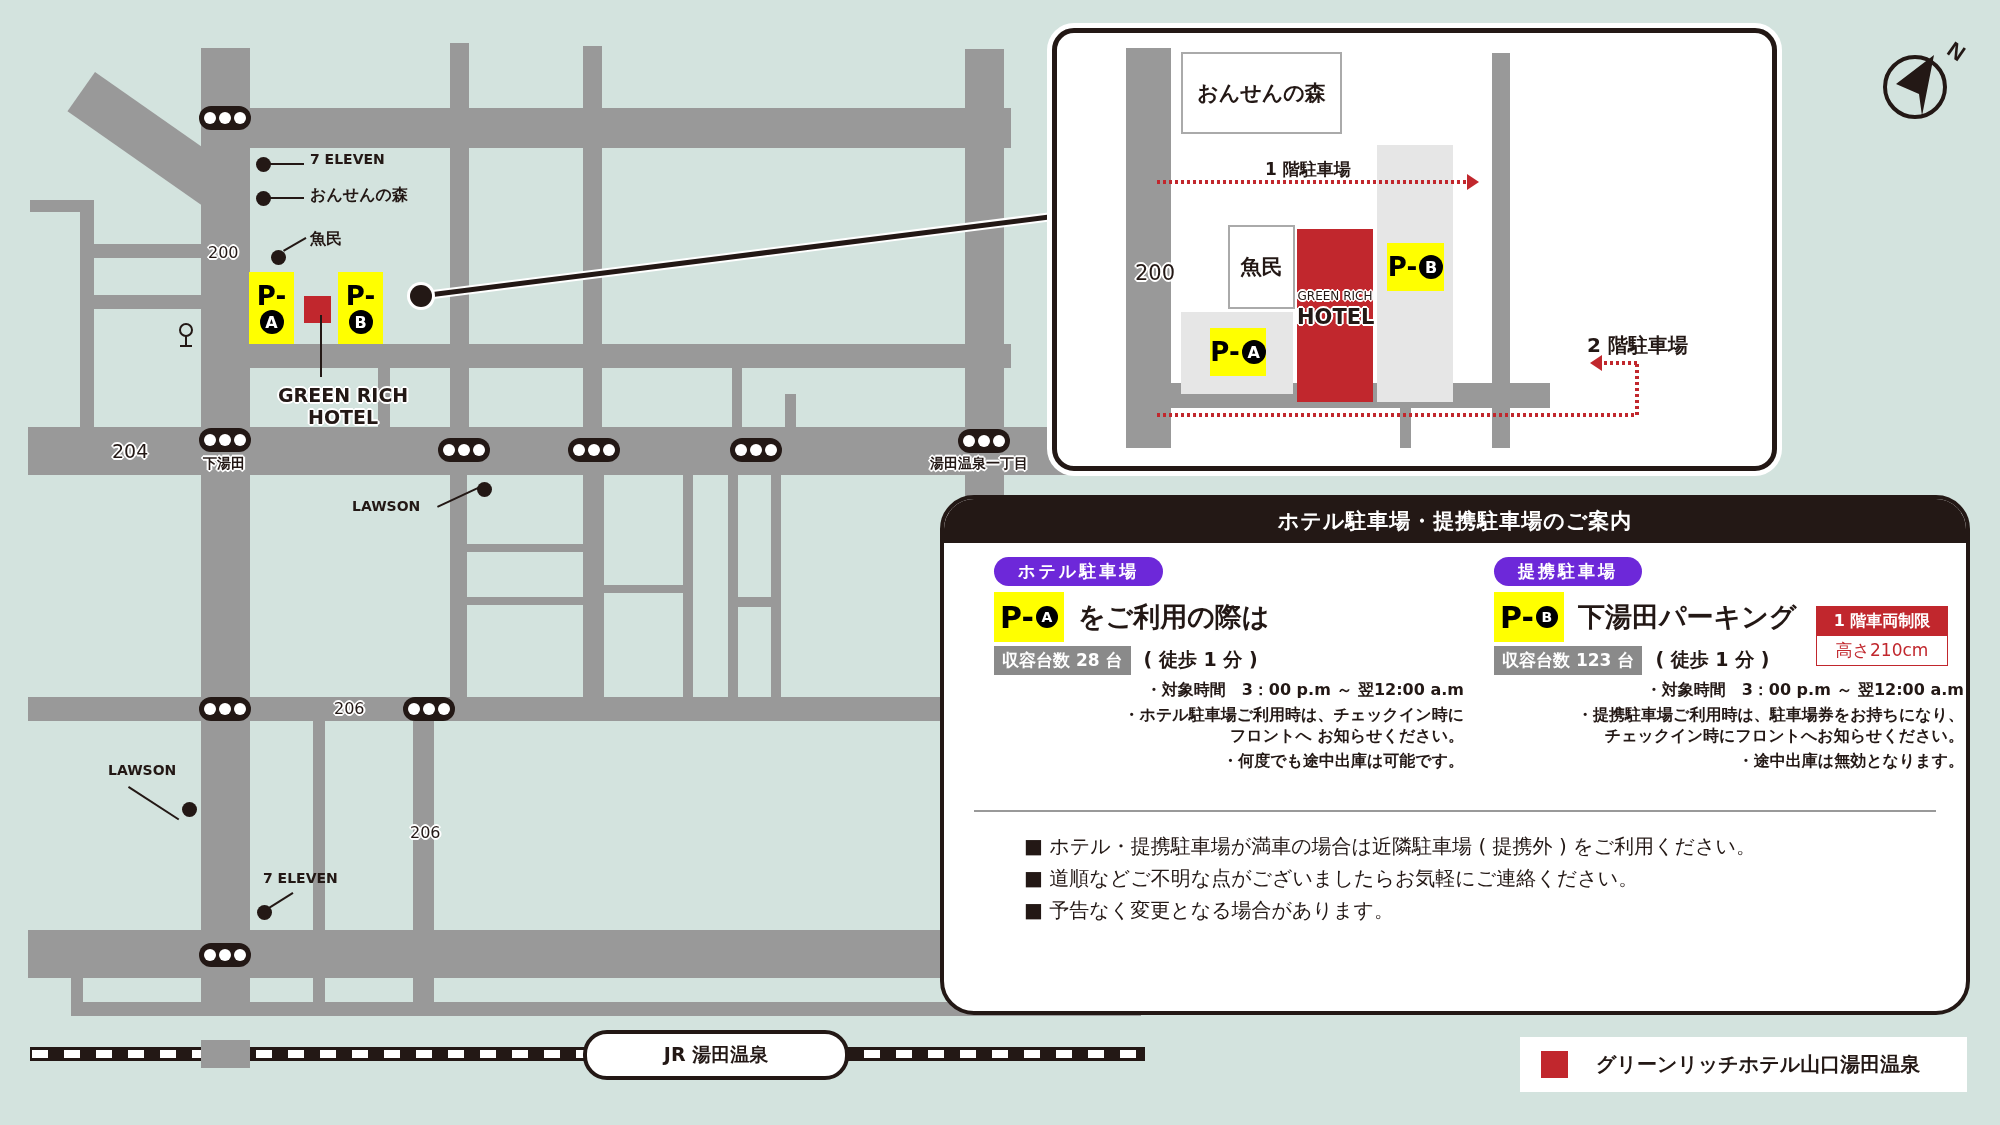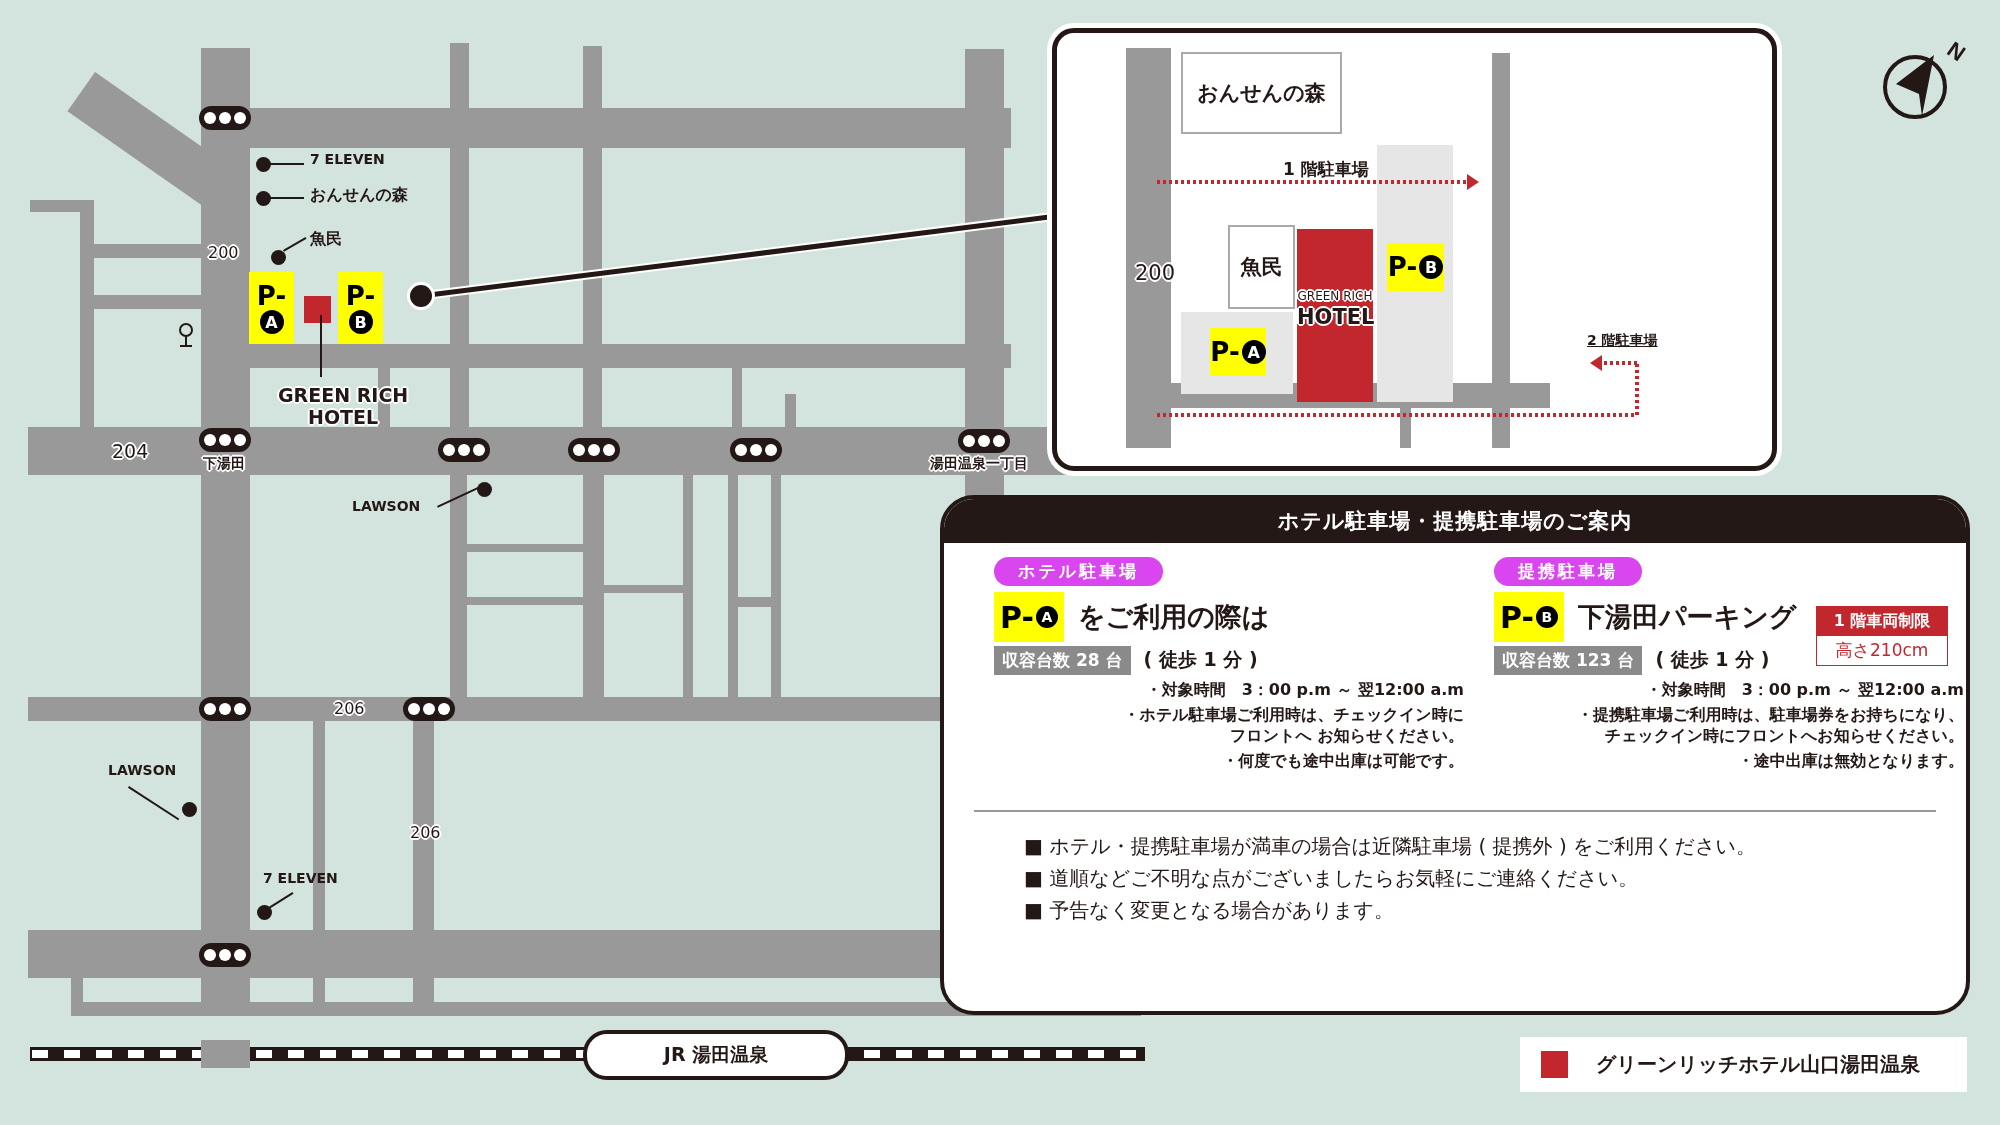--- a/index.html
+++ b/index.html
@@ -9,21 +9,21 @@
   .signal{position:absolute;width:52px;height:24px;border-radius:12px;background:#231815;display:flex;align-items:center;justify-content:center;gap:3px;}
   .signal i{display:block;width:12px;height:12px;border-radius:50%;background:#fff;}
   .lbl-outline{position:absolute;font-weight:bold;color:#231815;text-shadow:-2px 0 #fff,2px 0 #fff,0 -2px #fff,0 2px #fff,-1px -1px #fff,1px 1px #fff,-1px 1px #fff,1px -1px #fff;white-space:nowrap;}
   .poi-dot{position:absolute;width:15px;height:15px;border-radius:50%;background:#231815;}
   .poi-text{position:absolute;font-weight:bold;font-size:14px;white-space:nowrap;color:#231815;}
   .pbox{position:absolute;background:#ffff00;display:flex;flex-direction:column;align-items:center;justify-content:center;font-weight:bold;color:#000;}
   .circ{display:inline-flex;width:24px;height:24px;border-radius:50%;background:#000;color:#fff;align-items:center;justify-content:center;font-size:16px;font-weight:bold;}
   .inset{position:absolute;left:1052px;top:28px;width:715px;height:433px;background:#fff;border:5px solid #231815;border-radius:22px;box-shadow:0 0 0 5px #fff;}
   .info{position:absolute;left:940px;top:495px;width:1022px;height:512px;background:#fff;border:4px solid #231815;border-radius:34px;overflow:hidden;}
   .info-head{height:44px;background:#231815;color:#fff;font-weight:bold;font-size:21px;display:flex;align-items:center;justify-content:center;letter-spacing:1px;}
-  .pill{display:inline-block;background:#d946ef;color:#fff;font-weight:bold;font-size:17px;border-radius:16px;padding:3px 24px;letter-spacing:3px;}
+  .pill{display:inline-block;background:#6d28d9;color:#fff;font-weight:bold;font-size:17px;border-radius:16px;padding:3px 24px;letter-spacing:3px;}
   .ptag{display:inline-flex;align-items:center;background:#ffff00;color:#000;font-weight:bold;font-size:30px;height:50px;padding:0 6px;}
   .ptag .circ{width:22px;height:22px;font-size:14px;margin-left:2px;}
   .lot-title{font-weight:bold;font-size:27px;margin-left:14px;}
   .cap{display:inline-block;background:#8a8a8a;color:#fff;font-weight:bold;font-size:17px;padding:3px 8px;}
   .walk{font-weight:bold;font-size:19px;margin-left:8px;}
   .bul{font-size:16px;font-weight:bold;line-height:21px;margin-top:4px;white-space:pre;text-align:right;}
   .note{font-size:20px;line-height:22px;margin-bottom:10px;white-space:pre;}
   .legend{position:absolute;left:1520px;top:1037px;width:447px;height:55px;background:#fff;display:flex;align-items:center;}
 </style>
 </head>
@@ -222,22 +222,22 @@
   </div>
 
   <svg class="abs" data-name="inset-route-arrows" style="left:0;top:0;" width="715" height="433" viewBox="0 0 715 433">
     <line x1="100" y1="149" x2="410" y2="149" stroke="#c1272d" stroke-width="4" stroke-dasharray="3,3"></line>
     <polygon points="410,141 422,149 410,157" fill="#c1272d"></polygon>
     <line x1="100" y1="382" x2="580" y2="382" stroke="#c1272d" stroke-width="4" stroke-dasharray="3,3"></line>
     <line x1="580" y1="382" x2="580" y2="330" stroke="#c1272d" stroke-width="4" stroke-dasharray="3,3"></line>
     <line x1="580" y1="330" x2="545" y2="330" stroke="#c1272d" stroke-width="4" stroke-dasharray="3,3"></line>
     <polygon points="545,322 533,330 545,338" fill="#c1272d"></polygon>
   </svg>
-  <div class="poi-text" data-name="inset-floor1-route-label" style="left:226px;top:125px;font-size:17px;">1 階駐車場</div>
-  <div class="poi-text" data-name="inset-floor2-route-label" style="left:530px;top:299px;font-size:14px;text-decoration:underline;">2 階駐車場</div>
+  <div class="poi-text" data-name="inset-floor1-route-label" style="left:208px;top:125px;font-size:17px;">1 階駐車場</div>
+  <div class="poi-text" data-name="inset-floor2-route-label" style="left:530px;top:299px;font-size:20px;">2 階駐車場</div>
 </div>
 
 <style>
   .inset .road[data-name="inset-road-200"]{left:69px;width:45px;}
 </style>
 
 <div class="info" data-name="parking-info-panel">
   <div class="info-head" data-name="info-panel-title">ホテル駐車場・提携駐車場のご案内</div>
 
   <div class="abs" data-name="hotel-lot-section" style="left:50px;top:58px;width:470px;">

